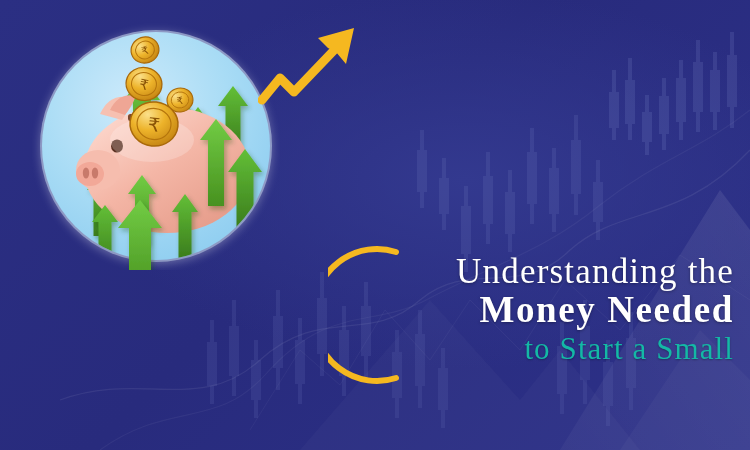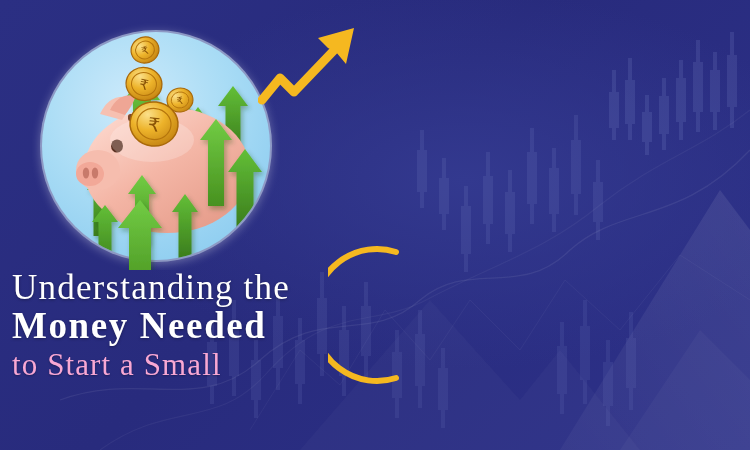--- a/index.html
+++ b/index.html
@@ -52,26 +52,25 @@
     position: absolute;
     left: 328px;
     top: 242px;
     width: 76px;
     height: 146px;
   }
   
   .headline {
     position: absolute;
     left: 0;
-    top: 270px;
+    top: 254px;
     width: 742px;
-    text-align: left;
+    text-align: right;
     padding-right: 8px;
     box-sizing: border-box;
-    padding-left: 12px;
   }
   .line {
     display: block;
     white-space: nowrap;
     line-height: 1.02;
   }
   .line-1 {
     font-size: 35px;
     color: #ffffff;
     letter-spacing: 1.2px;
@@ -81,21 +80,21 @@
   .line-2 {
     font-size: 37px;
     font-weight: bold;
     color: #ffffff;
     letter-spacing: 1.6px;
     text-shadow: 0 1px 3px rgba(0,0,0,0.35);
     margin-bottom: 5px;
   }
   .line-3, .line-4 {
     font-size: 31px;
-    color: #f9a8d4;
+    color: #14b8a6;
     letter-spacing: 1.1px;
     text-shadow: 0 1px 2px rgba(0,0,0,0.3);
   }
   .line-3 { margin-bottom: 3px; }
 </style>
 </head>
 <body>
 
 <div id="banner">
 

